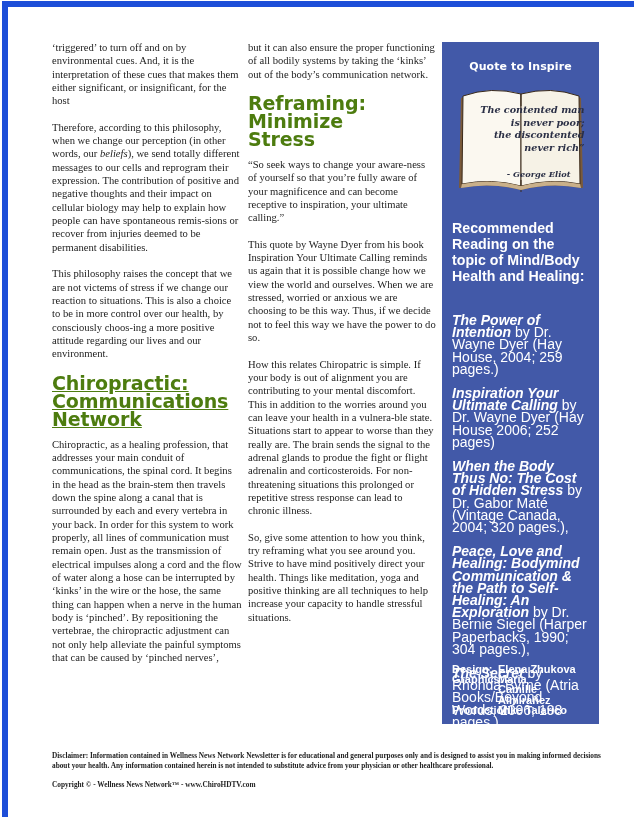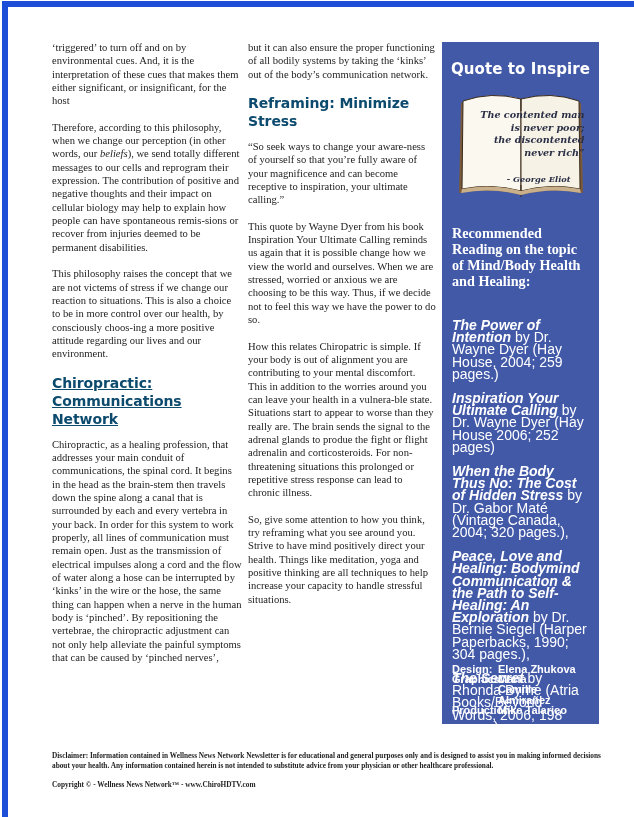--- a/index.html
+++ b/index.html
@@ -21,38 +21,38 @@
     font-size: 10.6px;
     line-height: 13.35px;
     color: #222222;
   }
   .col p { margin: 0 0 13px 0; }
   .col1 { left: 44px; top: 34px; width: 190px; }
   .col2 { left: 240px; top: 34px; width: 188px; }
   h2.section {
     font-family: "DejaVu Sans", sans-serif;
     font-weight: bold;
-    color: #0c4a6e;
-    font-size: 14px;
+    color: #4d7c0f;
+    font-size: 19px;
     line-height: 18px;
     margin: 6px 0 10px 0;
     letter-spacing: -0.1px;
   }
   .sidebar {
     position: absolute; left: 434px; top: 35px;
     width: 157px; height: 682px;
     background: #4259a8;
     color: #ffffff;
     font-family: "Liberation Sans", sans-serif;
   }
   .quote-title {
     text-align: center;
     font-family: "DejaVu Sans", sans-serif;
     font-weight: bold;
-    font-size: 15px;
+    font-size: 11px;
     margin-top: 18px;
     letter-spacing: 0.1px;
   }
   .book {
     position: relative;
     margin: 11px auto 0 auto;
     width: 128px; height: 112px;
   }
   .book svg { position: absolute; left: 0; top: 0; }
   .book-text {
@@ -64,21 +64,21 @@
     color: #2a2f45;
   }
   .book-author {
     position: absolute; right: 14px; top: 85px;
     font-family: "DejaVu Serif", serif;
     font-style: italic; font-weight: bold;
     font-size: 8.2px; color: #2a2f45;
   }
   .rec-title {
     margin: 24px 10px 0 10px;
-    font-weight: bold; font-size: 14.2px; line-height: 16px; font-family: Liberation Serif, serif;
+    font-weight: bold; font-size: 14.2px; line-height: 16px;
   }
   .books { margin: 30px 10px 0 10px; font-size: 14px; line-height: 12.2px; }
   .books .book-entry { margin-bottom: 12px; }
   .books .t { font-style: italic; font-weight: bold; }
   .credits {
     position: absolute; left: 10px; top: 622px;
     font-size: 11px; line-height: 10.2px; font-weight: bold;
   }
   .credits .row { display: flex; }
   .credits .k { width: 46px; }

